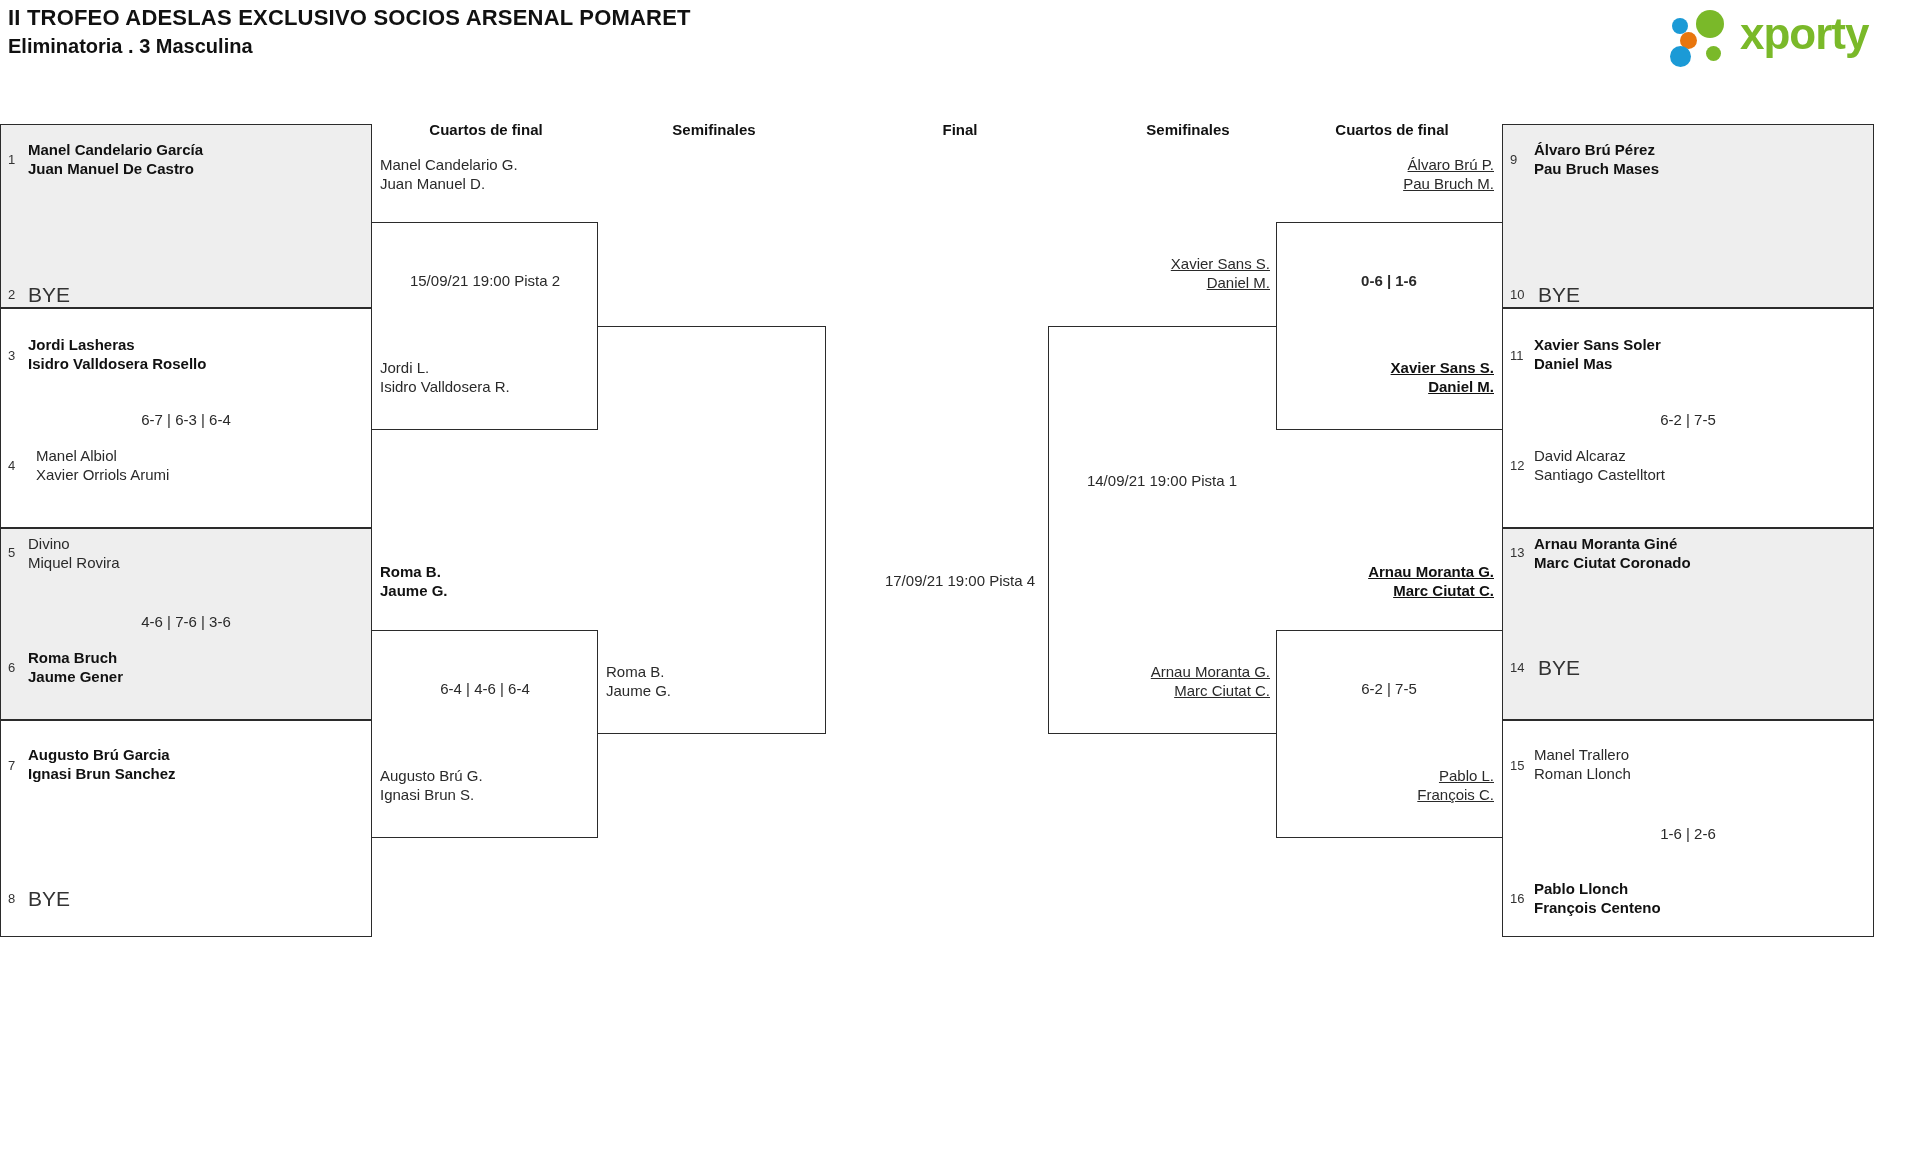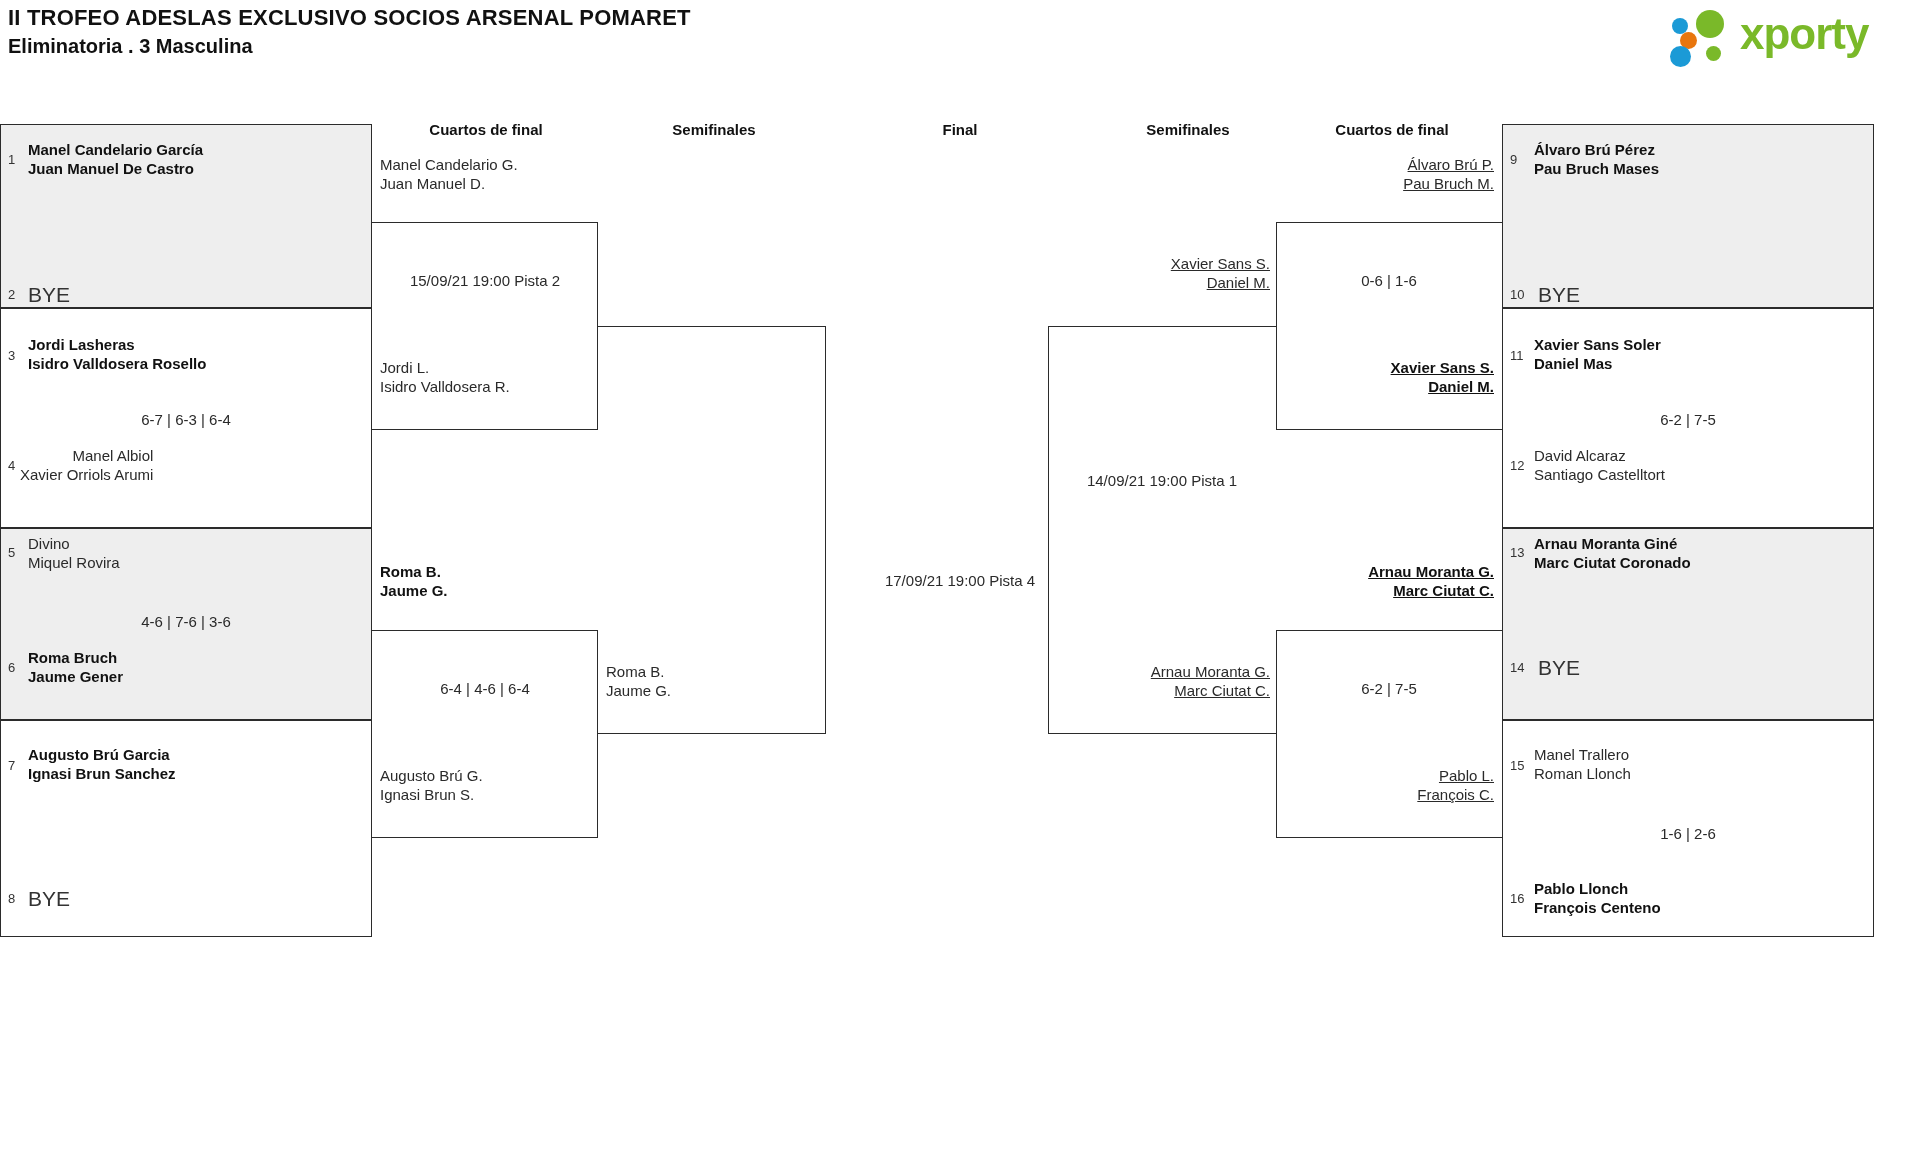--- a/index.html
+++ b/index.html
@@ -109,21 +109,21 @@
   <div class="bye" style="left:28px;top:285px;">BYE</div>
 
   <div class="box plain" style="left:0px;top:308px;width:372px;height:220px;"></div>
   <div class="seed" style="left:8px;top:348px;">3</div>
   <div class="names win" style="left:28px;top:335px;">
     <div>Jordi Lasheras</div>
     <div>Isidro Valldosera Rosello</div>
   </div>
   <div class="score" style="left:0px;top:411px;width:372px;text-align:center;">6-7 | 6-3 | 6-4</div>
   <div class="seed" style="left:8px;top:458px;">4</div>
-  <div class="names" style="left:20px;top:446px;text-align:right;">
+  <div class="names" style="left:36px;top:446px;">
     <div>Manel Albiol</div>
     <div>Xavier Orriols Arumi</div>
   </div>
 
   <div class="box shade" style="left:0px;top:528px;width:372px;height:192px;"></div>
   <div class="seed" style="left:8px;top:545px;">5</div>
   <div class="names" style="left:28px;top:534px;">
     <div>Divino</div>
     <div>Miquel Rovira</div>
   </div>
@@ -182,21 +182,21 @@
   <div class="names r" style="left:1048px;top:662px;width:222px;">
     <div>Arnau Moranta G.</div>
     <div>Marc Ciutat C.</div>
   </div>
 
   <div class="conn" style="left:1276px;top:222px;width:226px;height:208px;border-right:none;"></div>
   <div class="names r" style="left:1276px;top:155px;width:218px;">
     <div>Álvaro Brú P.</div>
     <div>Pau Bruch M.</div>
   </div>
-  <div class="score" style="left:1276px;top:272px;width:226px;text-align:center;">0-6 | 1-6</div>
+  <div class="score" style="left:1276px;top:272px;width:226px;text-align:center;font-weight:bold;">0-6 | 1-6</div>
   <div class="names r win" style="left:1276px;top:358px;width:218px;">
     <div>Xavier Sans S.</div>
     <div>Daniel M.</div>
   </div>
 
   <div class="conn" style="left:1276px;top:630px;width:226px;height:208px;border-right:none;"></div>
   <div class="names r win" style="left:1276px;top:562px;width:218px;">
     <div>Arnau Moranta G.</div>
     <div>Marc Ciutat C.</div>
   </div>

